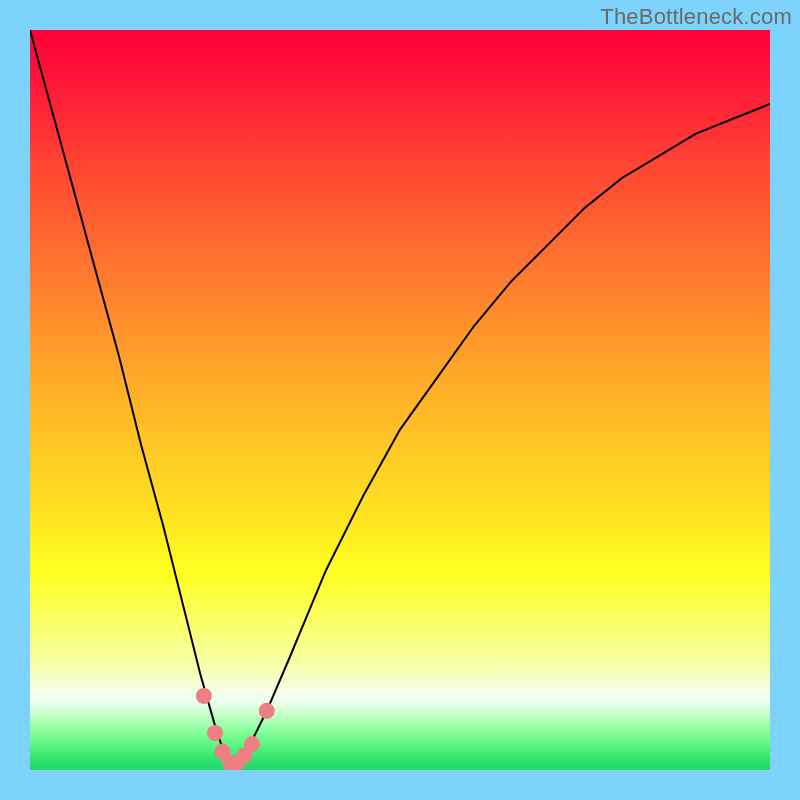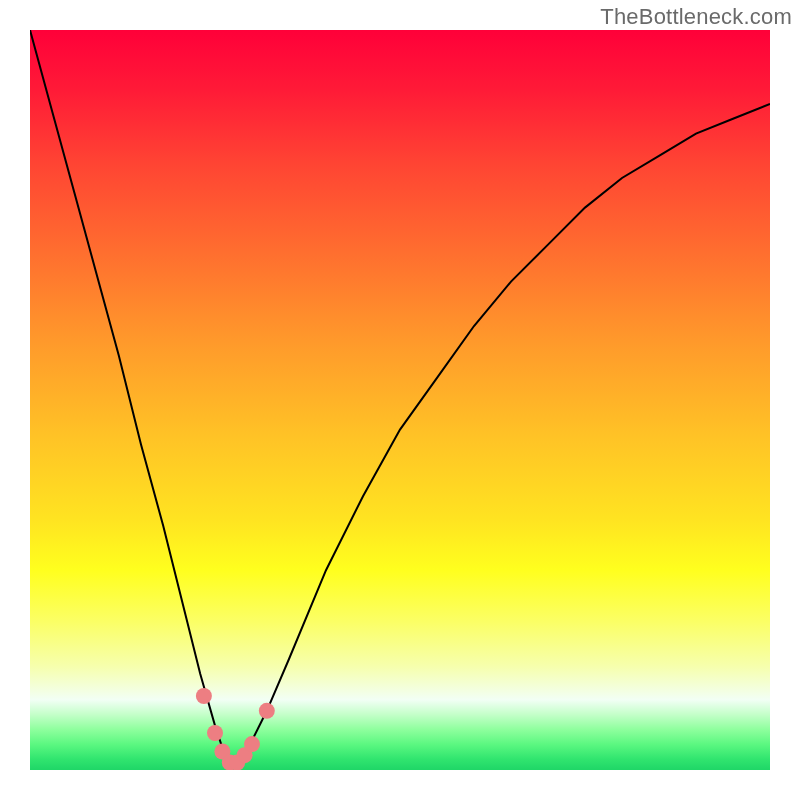--- a/index.html
+++ b/index.html
@@ -7,21 +7,21 @@
     padding: 0;
     width: 800px;
     height: 800px;
     background: #000;
     overflow: hidden;
     font-family: Arial, Helvetica, sans-serif;
   }
   .frame {
     position: absolute;
     inset: 0;
-    background: #ffffff;
+    background: #7dd3fc;
   }
   .plot-area {
     position: absolute;
     left: 30px;
     top: 30px;
     width: 740px;
     height: 740px;
     overflow: hidden;
   }
   .plot-area svg.bg {

